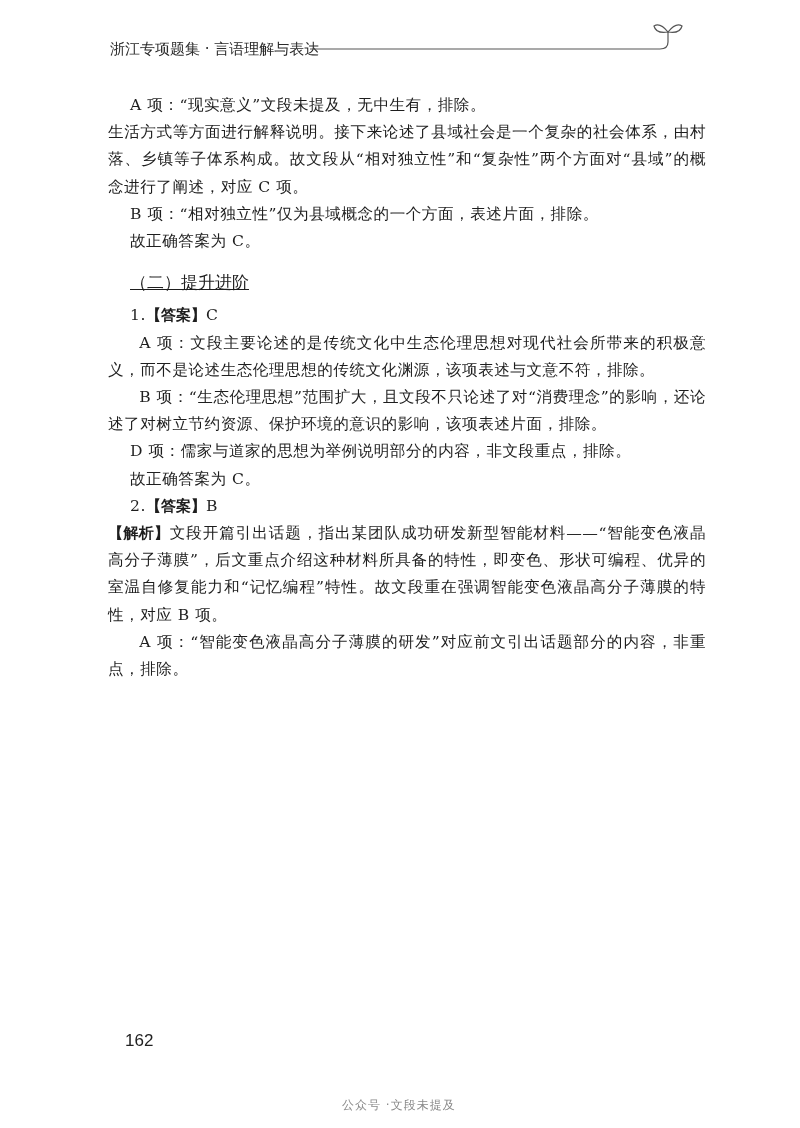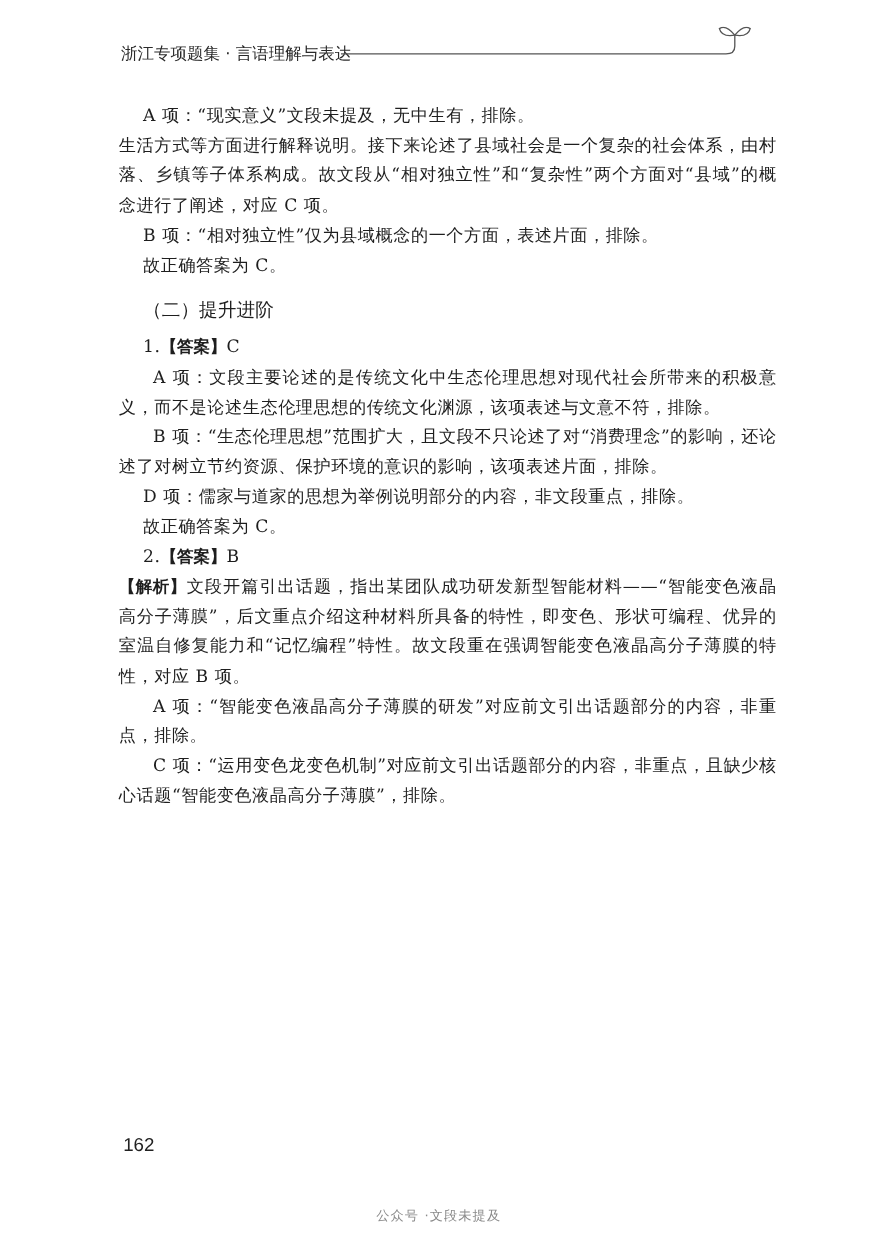--- a/index.html
+++ b/index.html
@@ -62,24 +62,25 @@
     font-weight: bold;
     font-size: 15px;
     letter-spacing: 0;
   }
   .section-heading {
     margin: 14px 0 6px 0;
     padding-left: 22px;
     font-family: "DejaVu Sans", "Liberation Sans", sans-serif;
     font-size: 17px;
     letter-spacing: 0;
+    text-decoration: underline;
   }
   .page-number {
     position: absolute;
-    left: 112px;
+    left: 125px;
     top: 1031px;
     font-family: "Liberation Sans", "DejaVu Sans", sans-serif;
     font-size: 17px;
     color: #222;
   }
   .watermark {
     position: absolute;
     left: 342px;
     top: 1097px;
     font-family: "DejaVu Sans", sans-serif;
@@ -116,17 +117,16 @@
   <p class="p indent1">D 项：儒家与道家的思想为举例说明部分的内容，非文段重点，排除。</p>
   <p class="p indent1">故正确答案为 C。</p>
 
   <p class="p indent1">
     <span>2.</span><span class="bold-tag">【答案】</span><span>B</span>
   </p>
   <p class="p indent" style="text-indent:0;">
     <span class="bold-tag">【解析】</span><span>文段开篇引出话题，指出某团队成功研发新型智能材料——“智能变色液晶高分子薄膜”，后文重点介绍这种材料所具备的特性，即变色、形状可编程、优异的室温自修复能力和“记忆编程”特性。故文段重在强调智能变色液晶高分子薄膜的特性，对应 B 项。</span>
   </p>
   <p class="p indent">A 项：“智能变色液晶高分子薄膜的研发”对应前文引出话题部分的内容，非重点，排除。</p>
-  <p class="p indent">C 项：“运用变色龙变色机制”对应前文引出话题部分的内容，非重点，且缺少核心话题“智能变色液晶高分子薄膜”，排除。</p>
 </div>
 
 <div class="page-number">162</div>
 <div class="watermark">公众号 ·文段未提及</div>
 
 </body></html>

